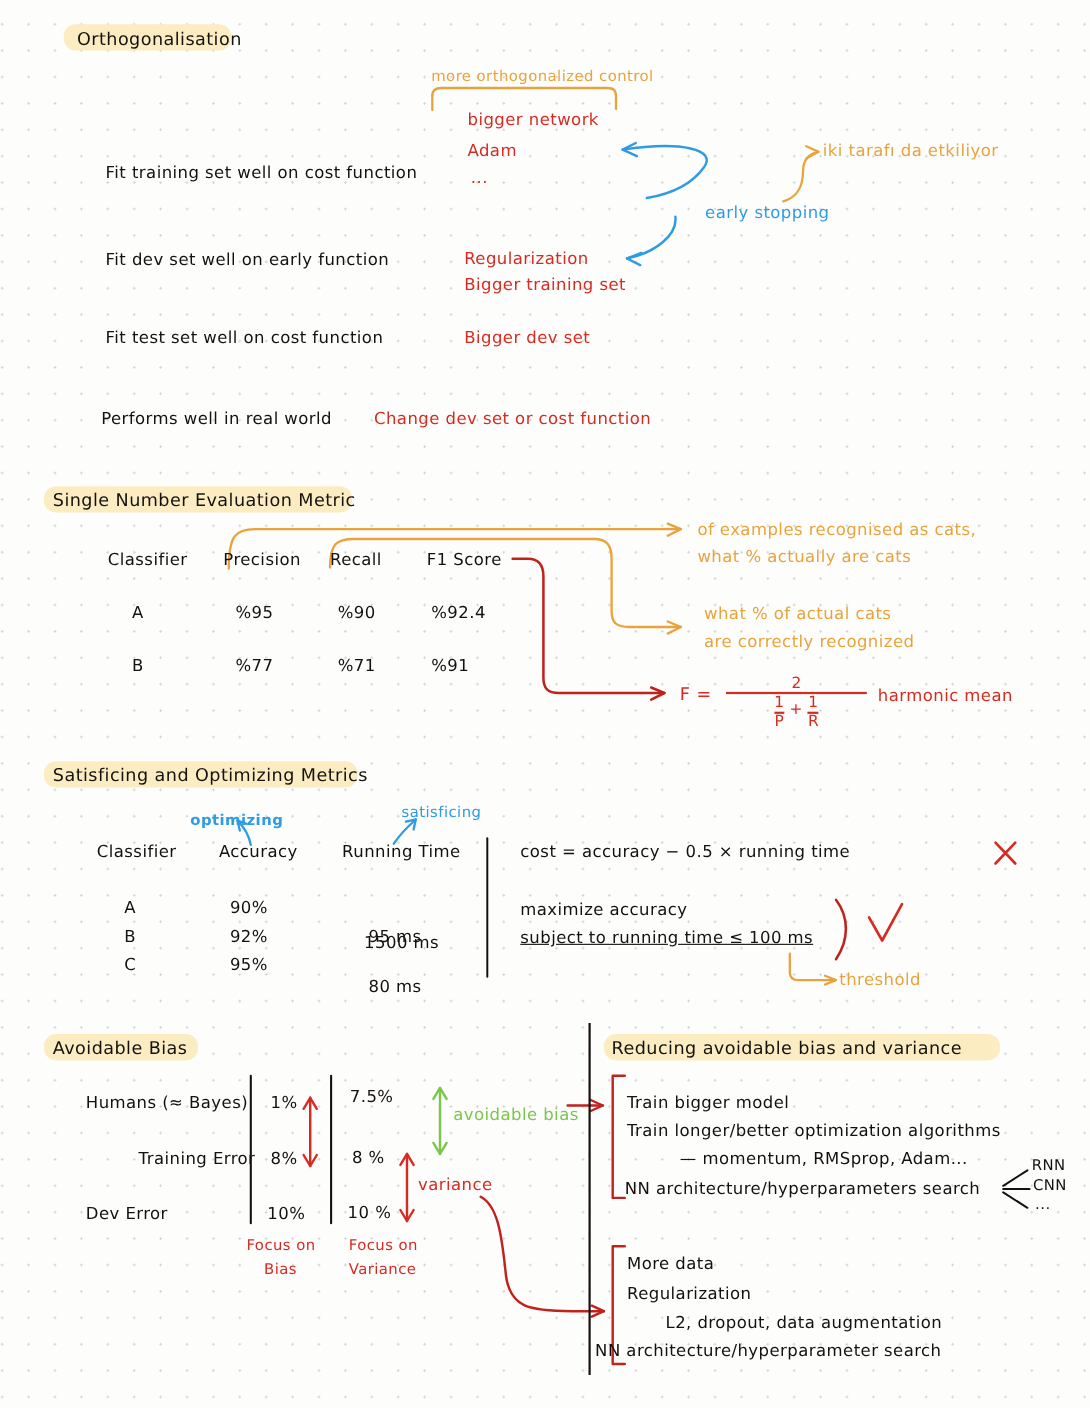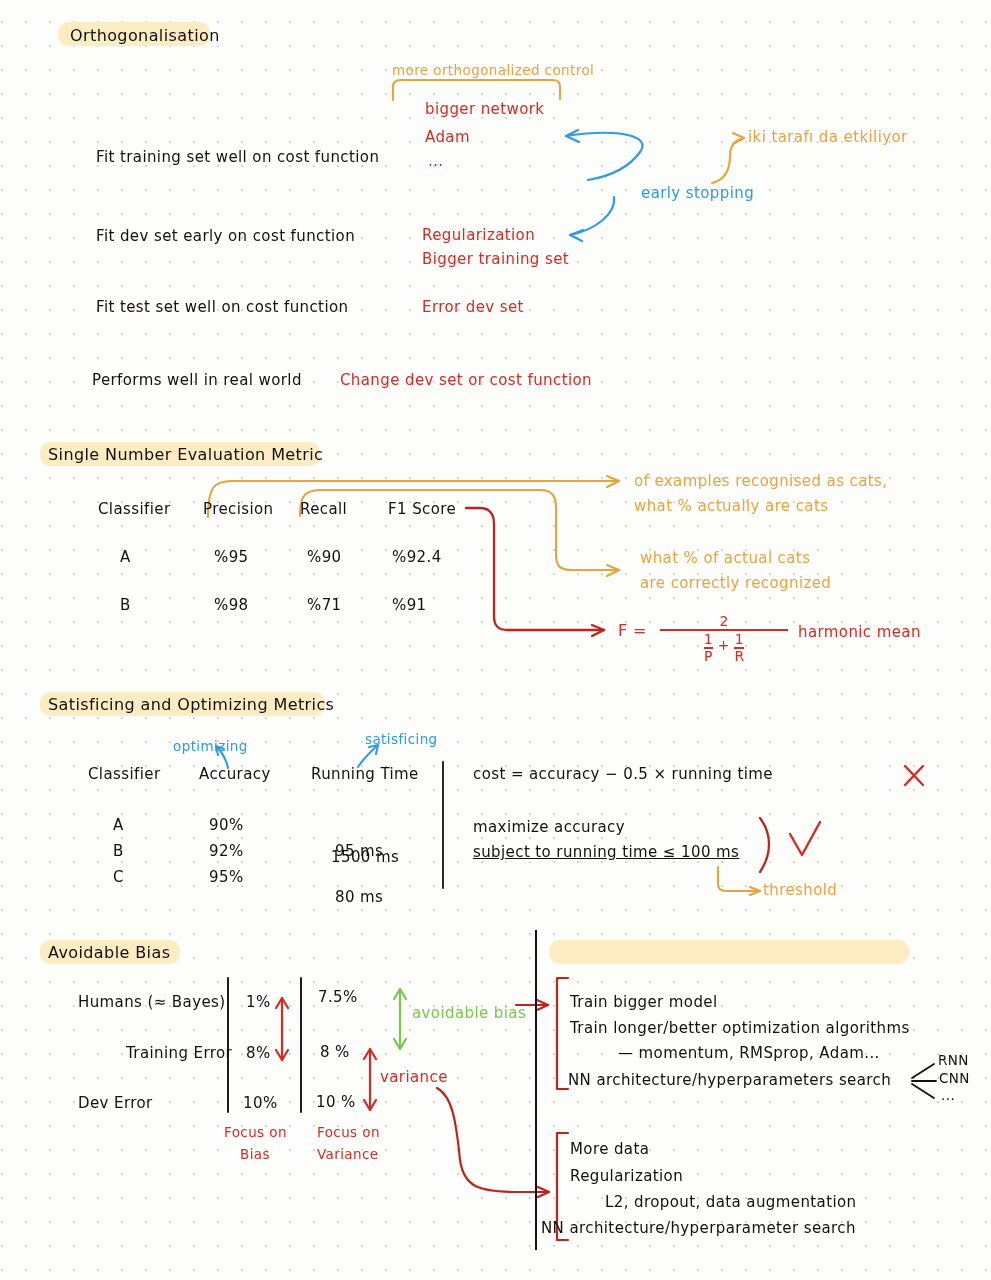--- a/index.html
+++ b/index.html
@@ -143,45 +143,45 @@
   <div class="ink txt hand c-red f-m" style="left:425px;top:100px;">bigger network</div>
   <div class="ink txt hand c-red f-m" style="left:425px;top:128px;">Adam</div>
   <div class="ink txt hand c-red f-m" style="left:428px;top:152px;">...</div>
 
   <div class="ink txt hand c-black f-m" style="left:96px;top:148px;">Fit training set well on cost function</div>
 
   <div class="ink txt hand c-blue f-m" style="left:597px;top:184px;margin-left:44px;">early stopping</div>
 
   <div class="ink txt hand c-orange f-m" style="left:748px;top:128px;">iki tarafı da etkiliyor</div>
 
-  <div class="ink txt hand c-black f-m" style="left:96px;top:227px;">Fit dev set early on cost function</div>
+  <div class="ink txt hand c-black f-m" style="left:96px;top:227px;">Fit dev set well on early function</div>
   <div class="ink txt hand c-red f-m" style="left:422px;top:226px;">Regularization</div>
   <div class="ink txt hand c-red f-m" style="left:422px;top:250px;">Bigger training set</div>
 
   <div class="ink txt hand c-black f-m" style="left:96px;top:298px;">Fit test set well on cost function</div>
-  <div class="ink txt hand c-red f-m" style="left:422px;top:298px;">Error dev set</div>
+  <div class="ink txt hand c-red f-m" style="left:422px;top:298px;">Bigger dev set</div>
 
   <div class="ink txt hand c-black f-m" style="left:92px;top:371px;">Performs well in real world</div>
   <div class="ink txt hand c-red f-m" style="left:340px;top:371px;">Change dev set or cost function</div>
 
   <div class="hl" style="left:40px;top:442px;width:280px;height:24px;"></div>
   <div class="ink txt hand c-black f-l" style="left:48px;top:445px;">Single Number Evaluation Metric</div>
 
   <div class="ink txt hand c-black f-m" style="left:98px;top:500px;">Classifier</div>
   <div class="ink txt hand c-black f-m" style="left:203px;top:500px;">Precision</div>
   <div class="ink txt hand c-black f-m" style="left:300px;top:500px;">Recall</div>
   <div class="ink txt hand c-black f-m" style="left:388px;top:500px;">F1 Score</div>
 
   <div class="ink txt hand c-black f-m" style="left:120px;top:548px;">A</div>
   <div class="ink txt hand c-black f-m" style="left:214px;top:548px;">%95</div>
   <div class="ink txt hand c-black f-m" style="left:307px;top:548px;">%90</div>
   <div class="ink txt hand c-black f-m" style="left:392px;top:548px;">%92.4</div>
 
   <div class="ink txt hand c-black f-m" style="left:120px;top:596px;">B</div>
-  <div class="ink txt hand c-black f-m" style="left:214px;top:596px;">%98</div>
+  <div class="ink txt hand c-black f-m" style="left:214px;top:596px;">%77</div>
   <div class="ink txt hand c-black f-m" style="left:307px;top:596px;">%71</div>
   <div class="ink txt hand c-black f-m" style="left:392px;top:596px;">%91</div>
 
   <div class="ink txt hand c-orange f-m" style="left:634px;top:472px;">of examples recognised as cats,</div>
   <div class="ink txt hand c-orange f-m" style="left:634px;top:497px;">what % actually are cats</div>
 
   <div class="ink txt hand c-orange f-m" style="left:640px;top:549px;">what % of actual cats</div>
   <div class="ink txt hand c-orange f-m" style="left:640px;top:574px;">are correctly recognized</div>
 
   <div class="ink txt hand c-red f-l" style="left:618px;top:621px;">F =</div>
@@ -198,21 +198,21 @@
         <span style="display:block;">1</span>
         <span style="display:block;border-top:2px solid #d62b22;">R</span>
       </span>
     </div>
   </div>
   <div class="ink txt hand c-red f-m" style="left:798px;top:623px;">harmonic mean</div>
 
   <div class="hl" style="left:40px;top:692px;width:285px;height:24px;"></div>
   <div class="ink txt hand c-black f-l" style="left:48px;top:695px;">Satisficing and Optimizing Metrics</div>
 
-  <div class="ink txt hand c-blue f-s" style="left:173px;top:738px;">optimizing</div>
+  <div class="ink txt hand c-blue f-s" style="left:173px;top:738px;font-weight:bold;">optimizing</div>
   <div class="ink txt hand c-blue f-s" style="left:365px;top:731px;">satisficing</div>
 
   <div class="ink txt hand c-black f-m" style="left:88px;top:765px;">Classifier</div>
   <div class="ink txt hand c-black f-m" style="left:199px;top:765px;">Accuracy</div>
   <div class="ink txt hand c-black f-m" style="left:311px;top:765px;">Running Time</div>
 
   <div class="ink txt hand c-black f-m" style="left:113px;top:816px;">A</div>
   <div class="ink txt hand c-black f-m" style="left:209px;top:816px;">90%</div>
   <div class="ink txt hand c-black f-m" style="left:335px;top:864px;margin-top:24px;">80 ms</div>
 
@@ -246,20 +246,21 @@
 
   <div class="ink txt hand c-red f-s" style="left:224px;top:1124px;">Focus on</div>
   <div class="ink txt hand c-red f-s" style="left:240px;top:1146px;">Bias</div>
   <div class="ink txt hand c-red f-s" style="left:317px;top:1124px;">Focus on</div>
   <div class="ink txt hand c-red f-s" style="left:317px;top:1146px;">Variance</div>
 
   <div class="ink txt hand c-green f-m" style="left:412px;top:1004px;">avoidable bias</div>
   <div class="ink txt hand c-red f-m" style="left:380px;top:1068px;">variance</div>
 
   <div class="hl" style="left:549px;top:940px;width:360px;height:24px;"></div>
+  <div class="ink txt hand c-black f-l" style="left:556px;top:943px;">Reducing avoidable bias and variance</div>
 
   <div class="ink txt hand c-black f-m" style="left:570px;top:993px;">Train bigger model</div>
   <div class="ink txt hand c-black f-m" style="left:570px;top:1019px;">Train longer/better optimization algorithms</div>
   <div class="ink txt hand c-black f-m" style="left:618px;top:1044px;">— momentum, RMSprop, Adam...</div>
   <div class="ink txt hand c-black f-m" style="left:568px;top:1071px;">NN architecture/hyperparameters search</div>
 
   <div class="ink txt hand c-black f-s" style="left:938px;top:1052px;">RNN</div>
   <div class="ink txt hand c-black f-s" style="left:939px;top:1070px;">CNN</div>
   <div class="ink txt hand c-black f-s" style="left:941px;top:1087px;">...</div>
 

